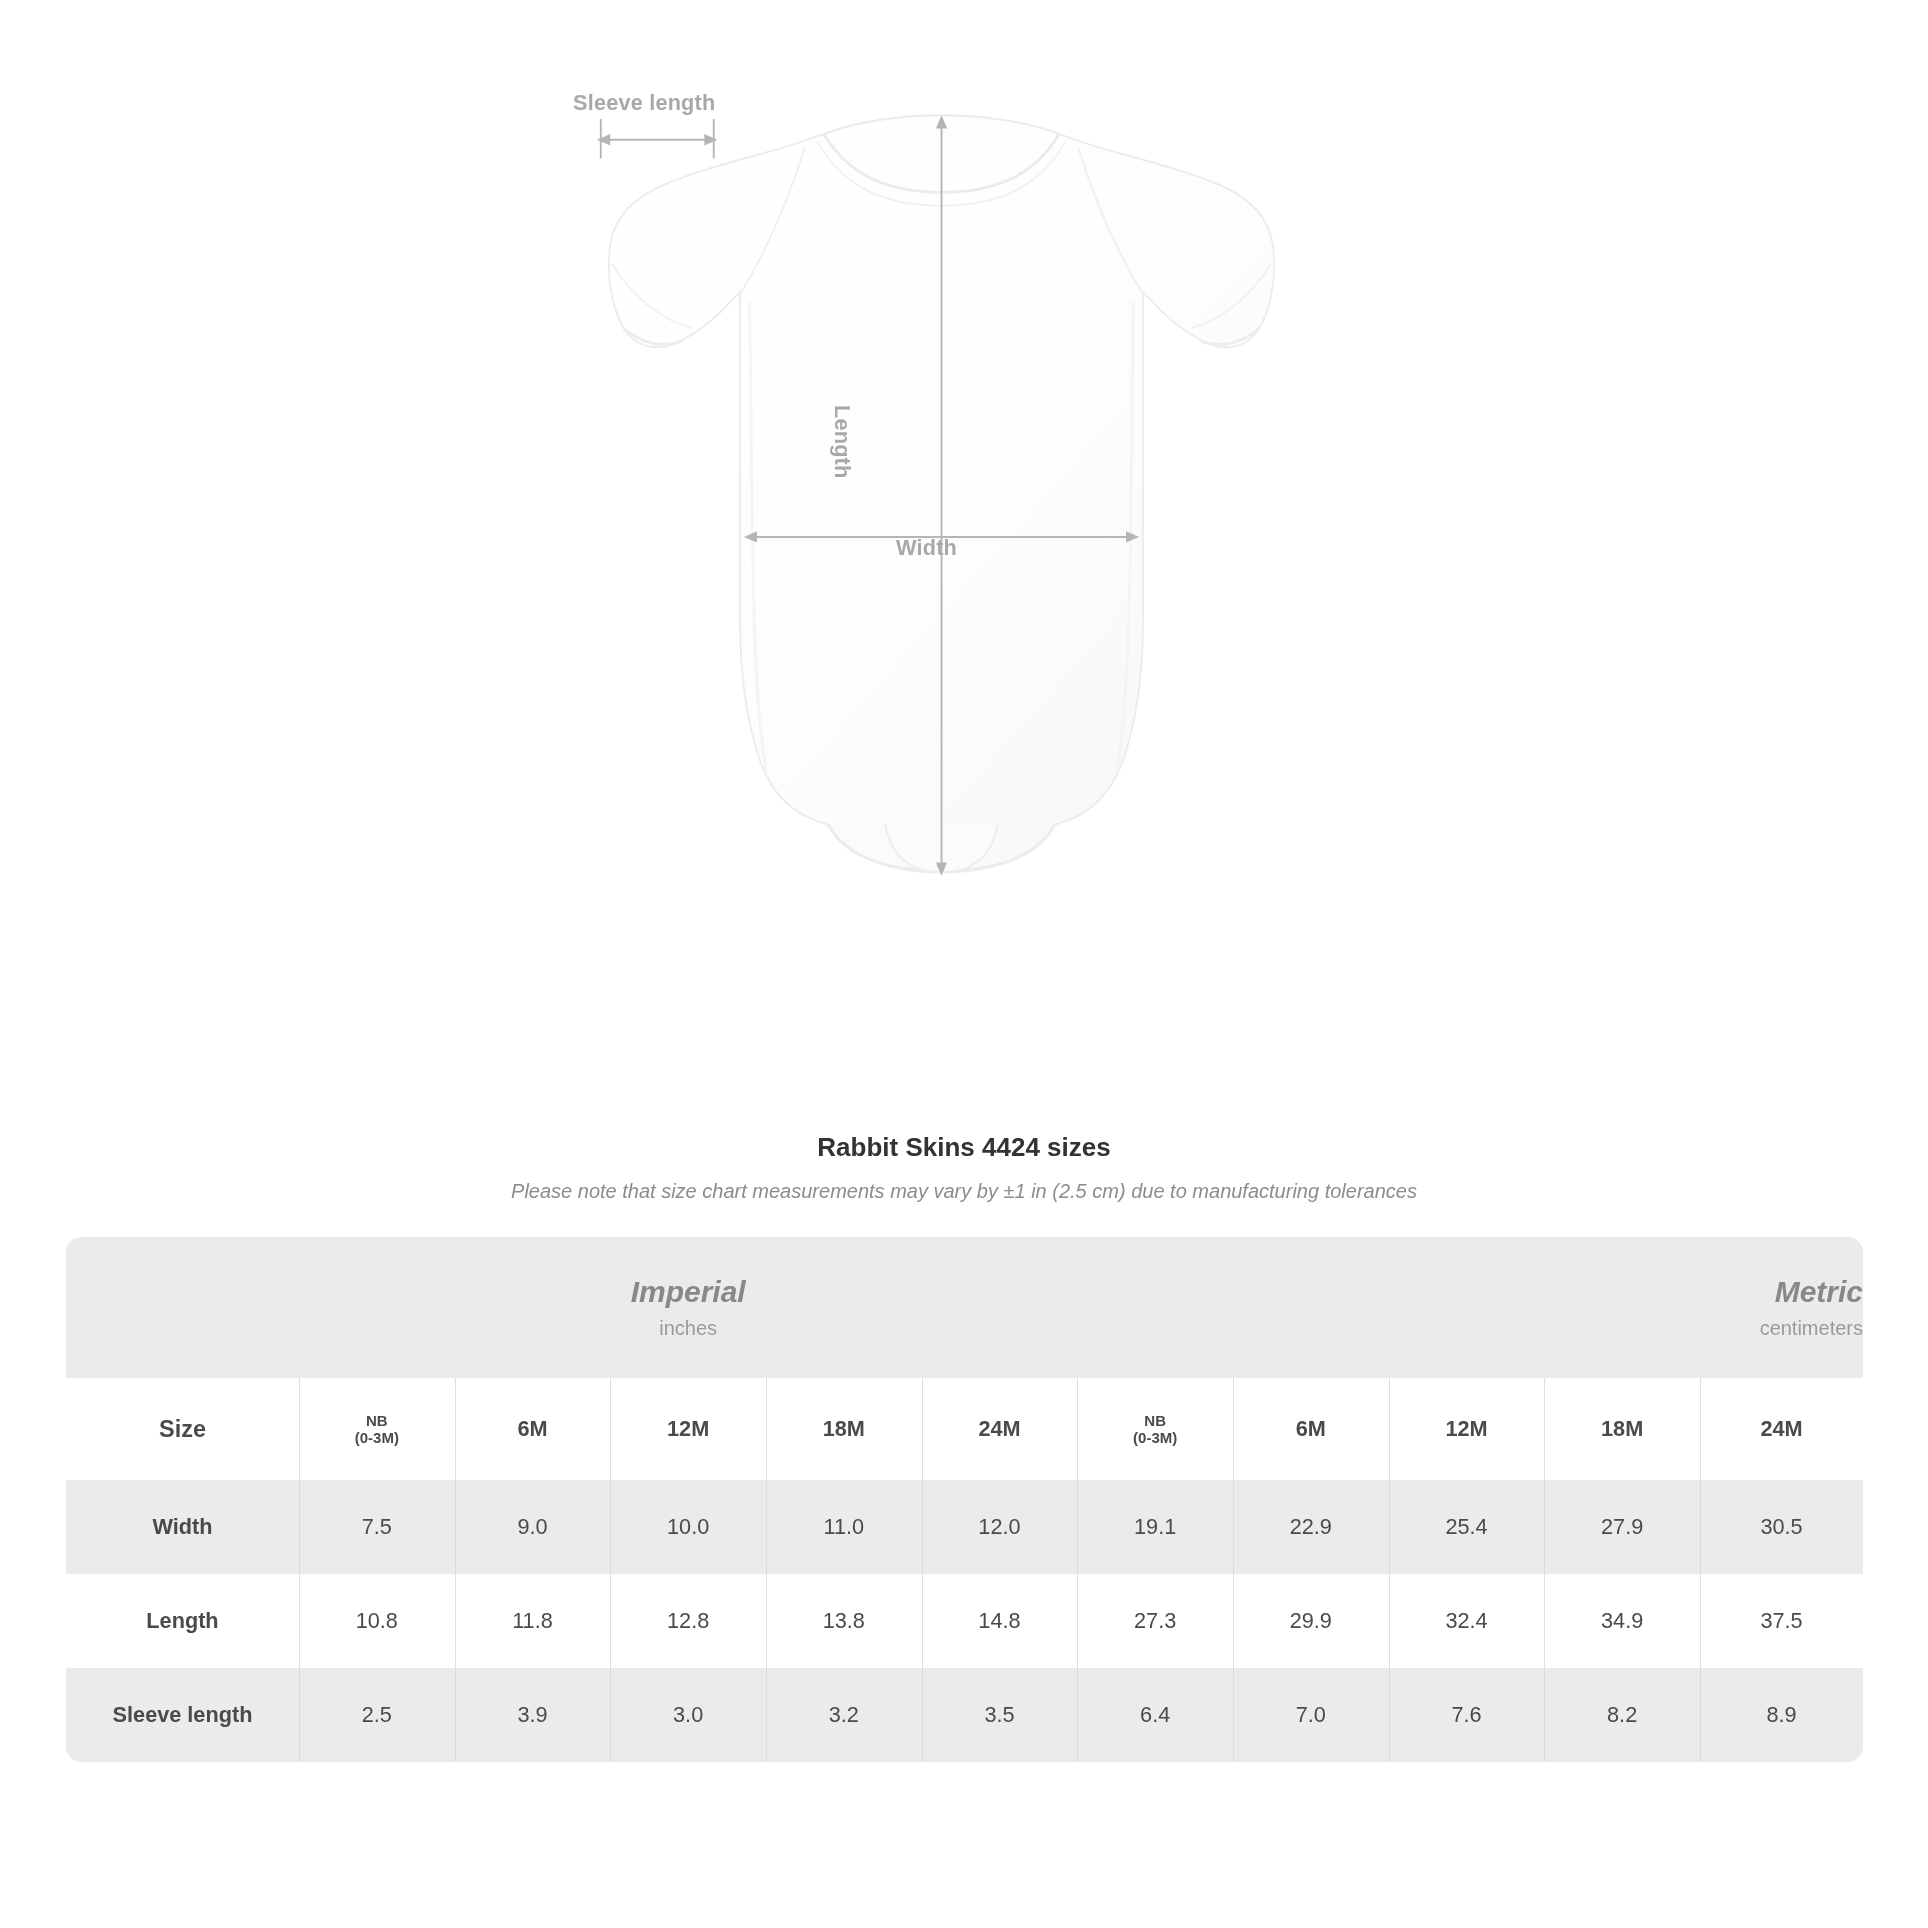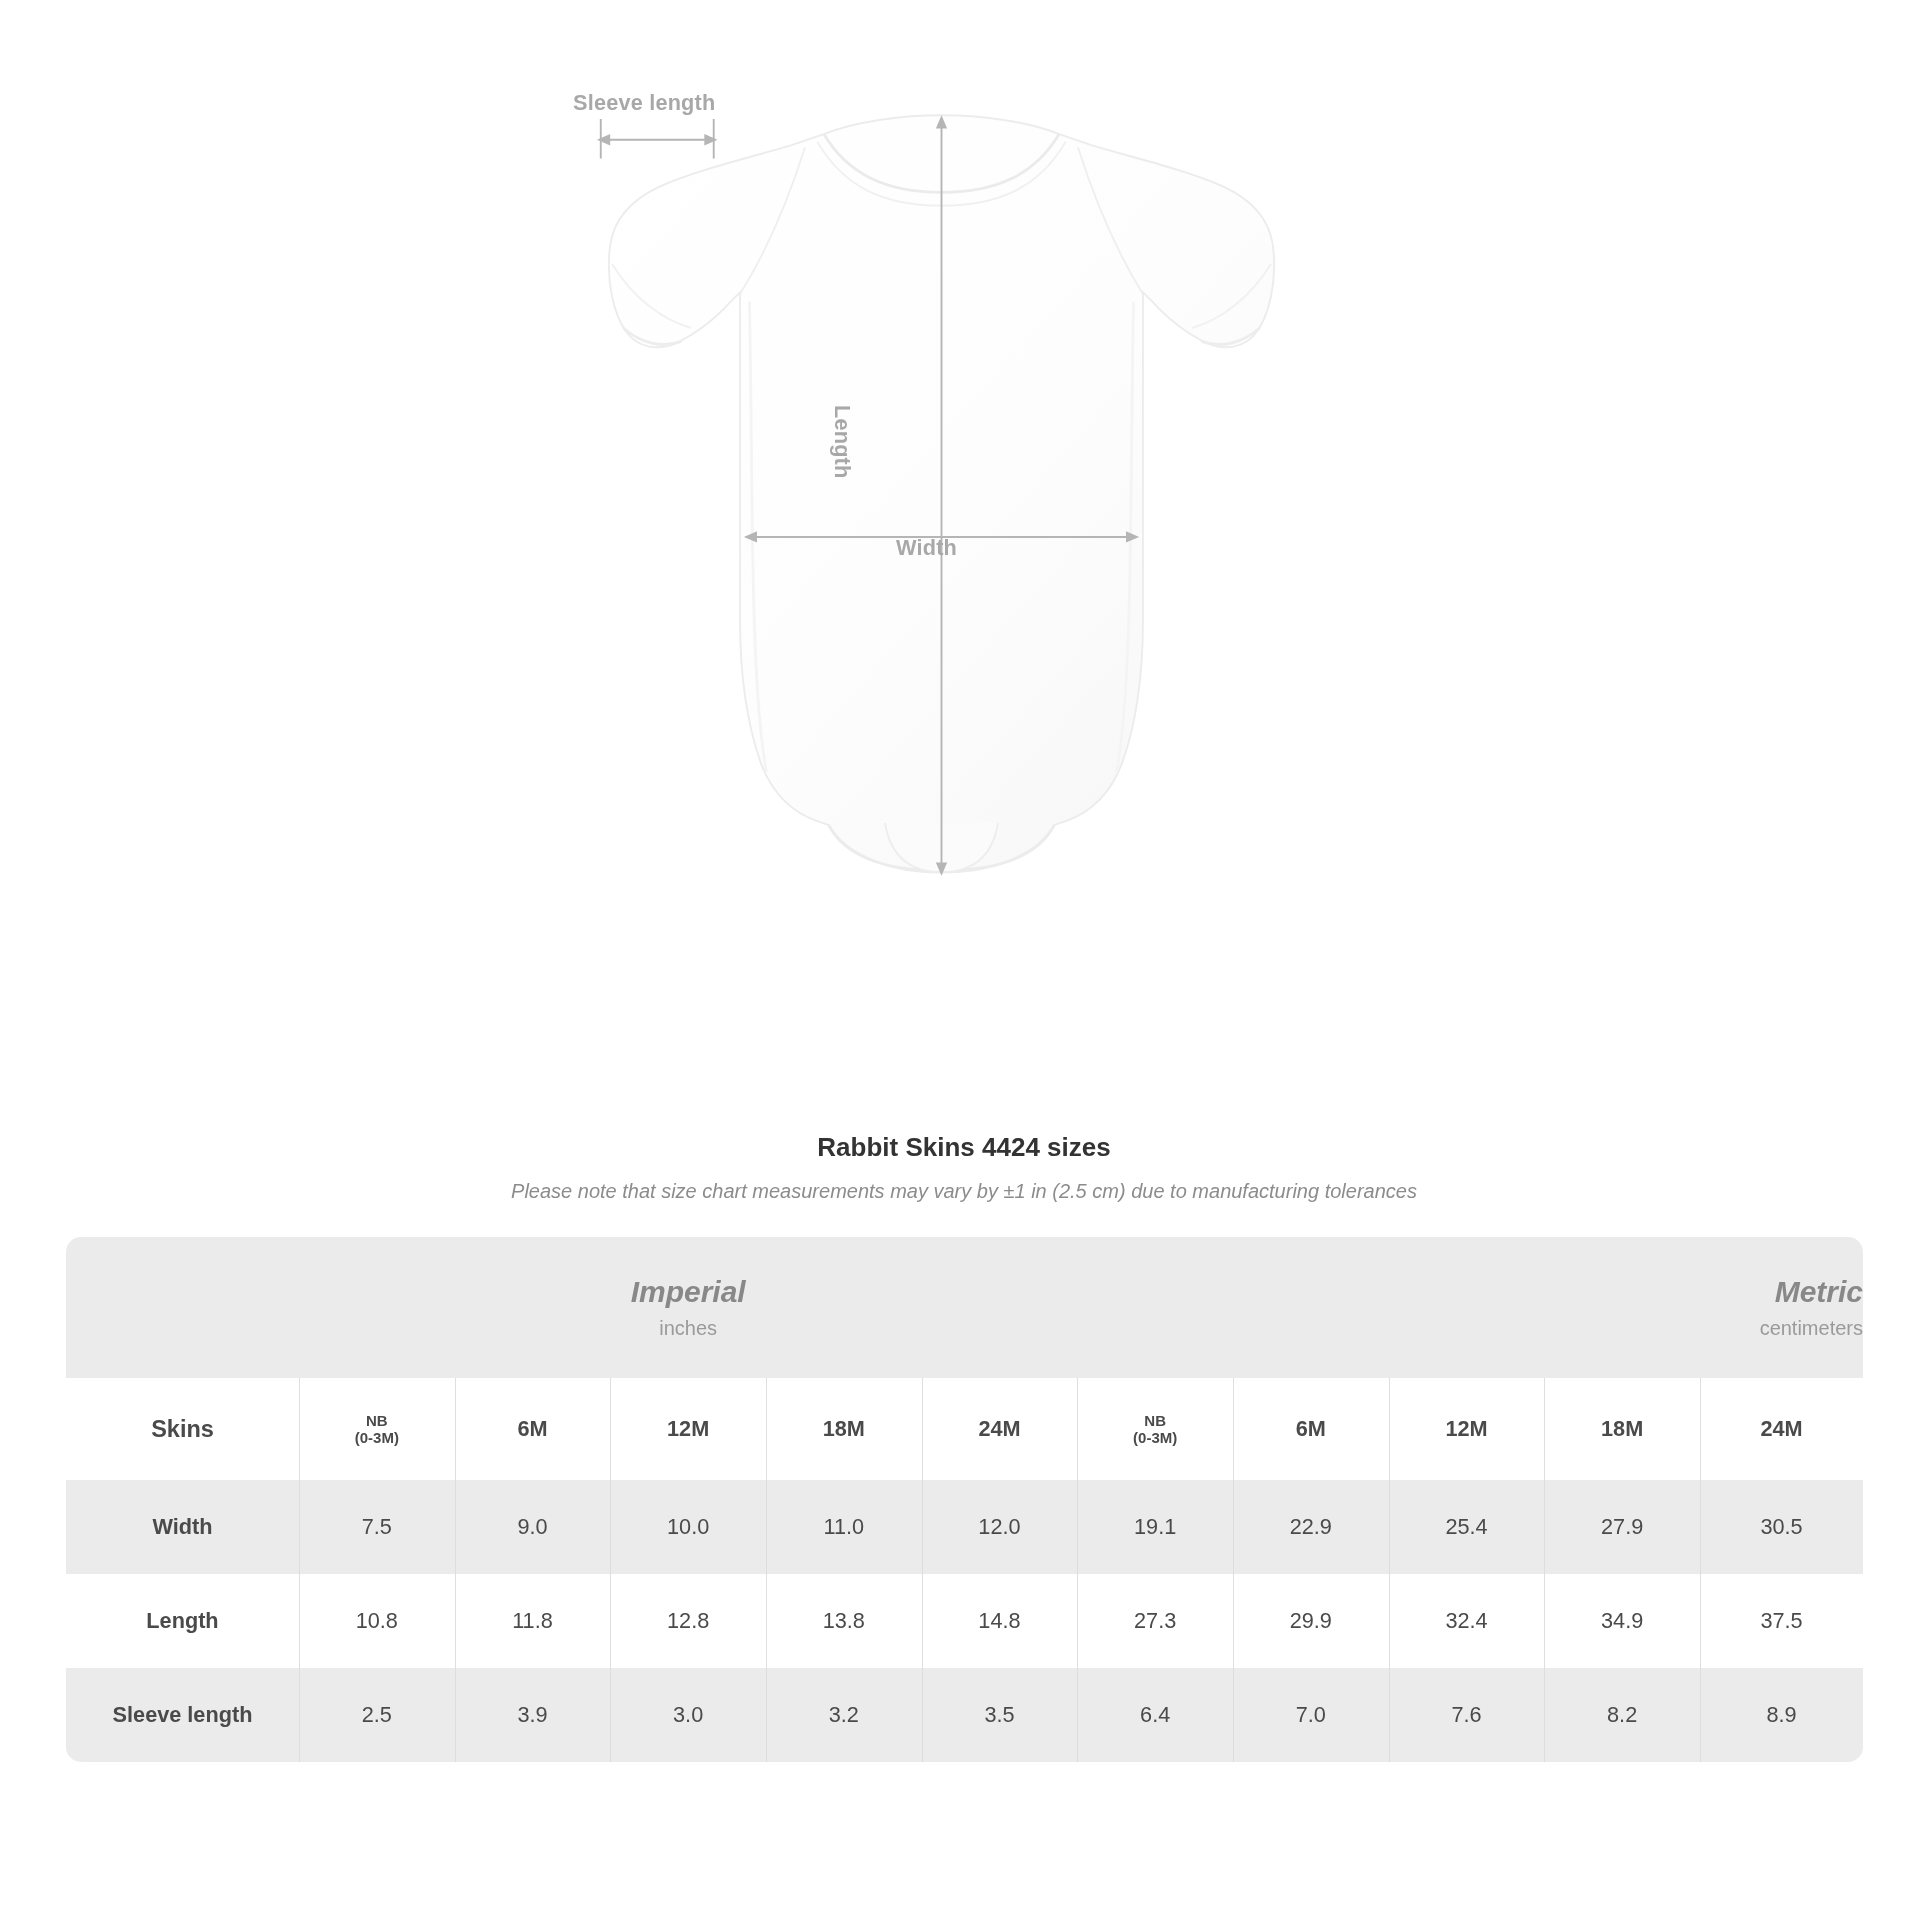--- a/index.html
+++ b/index.html
@@ -254,21 +254,21 @@
             <span class="unit-name">Imperial</span>
             <span class="unit-sub">inches</span>
           </td>
           <td colspan="5" class="last">
             <span class="unit-name">Metric</span>
             <span class="unit-sub">centimeters</span>
           </td>
         </tr>
 
         <tr class="head-row">
-          <td class="sizecell first">Skins</td>
+          <td class="sizecell first">Size</td>
           <td class="vsep">
             <span class="head-sub">NB</span>
             <span class="head-sub">(0-3M)</span>
           </td>
           <td class="vsep">6M</td>
           <td class="vsep">12M</td>
           <td class="vsep">18M</td>
           <td class="vsep">24M</td>
           <td class="vsep">
             <span class="head-sub">NB</span>

